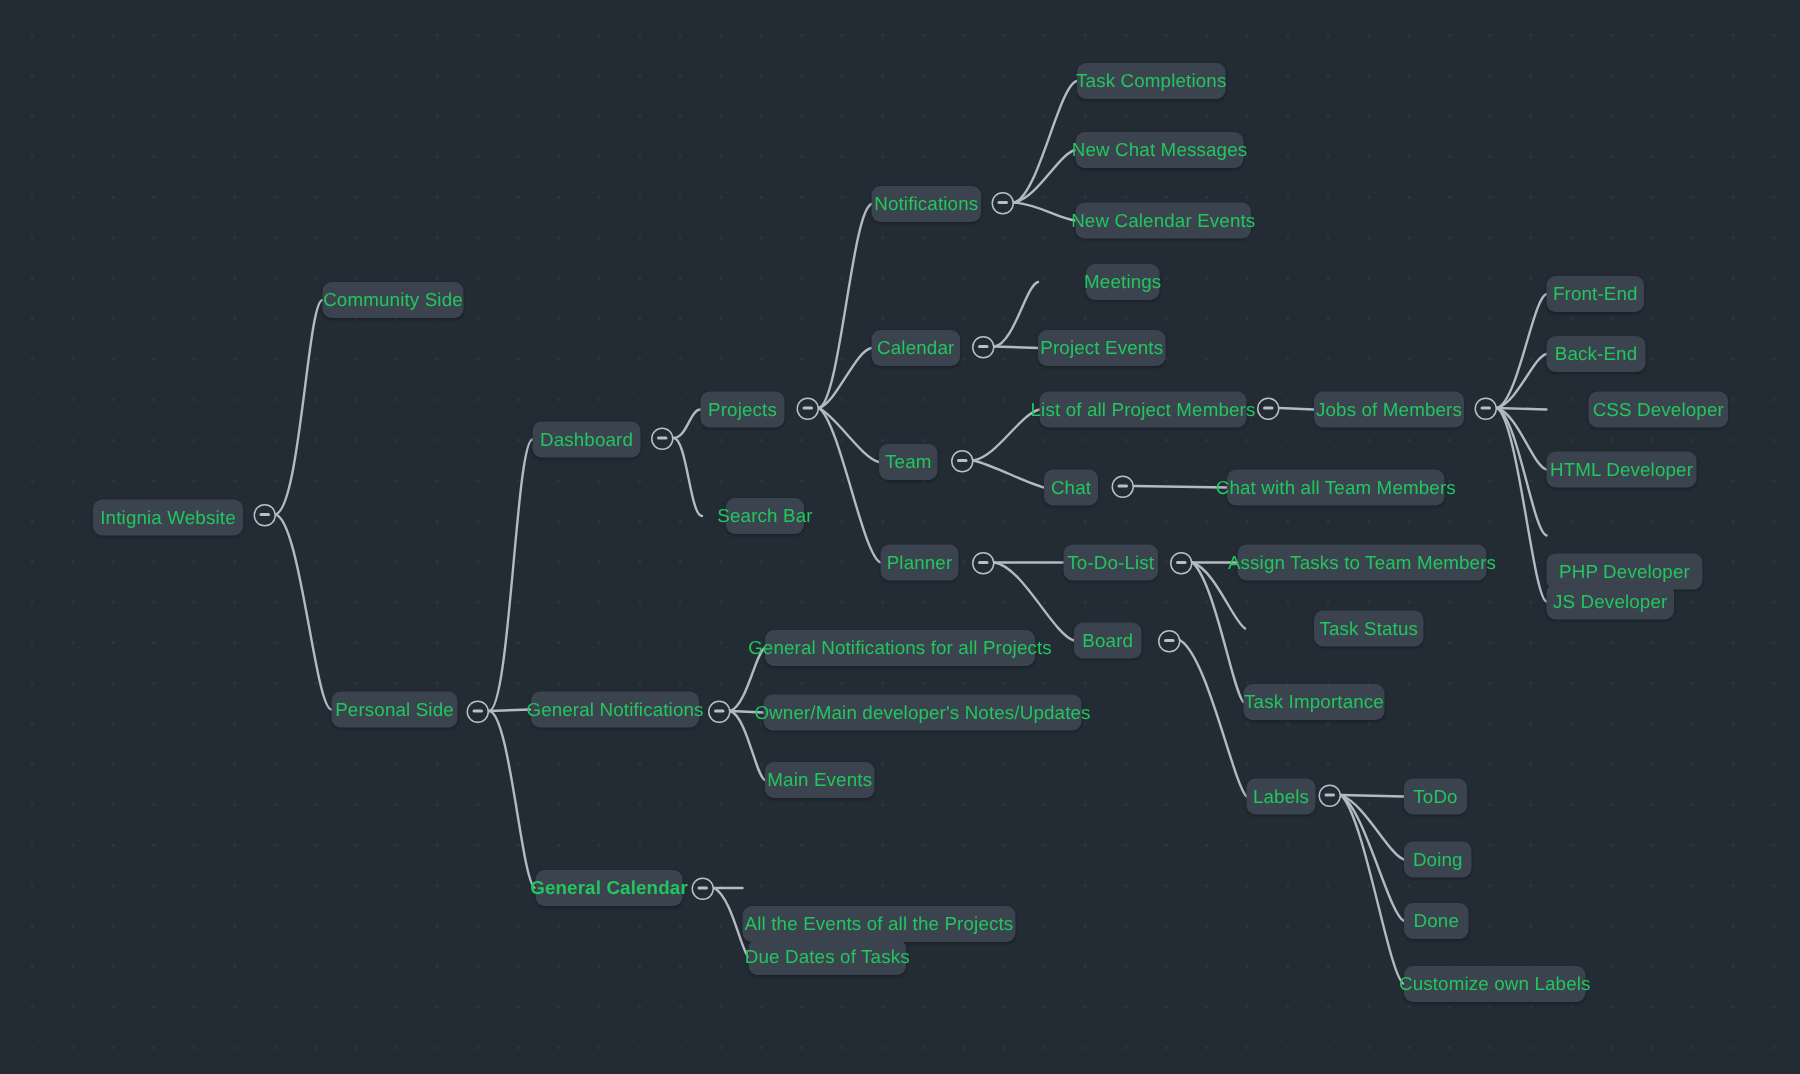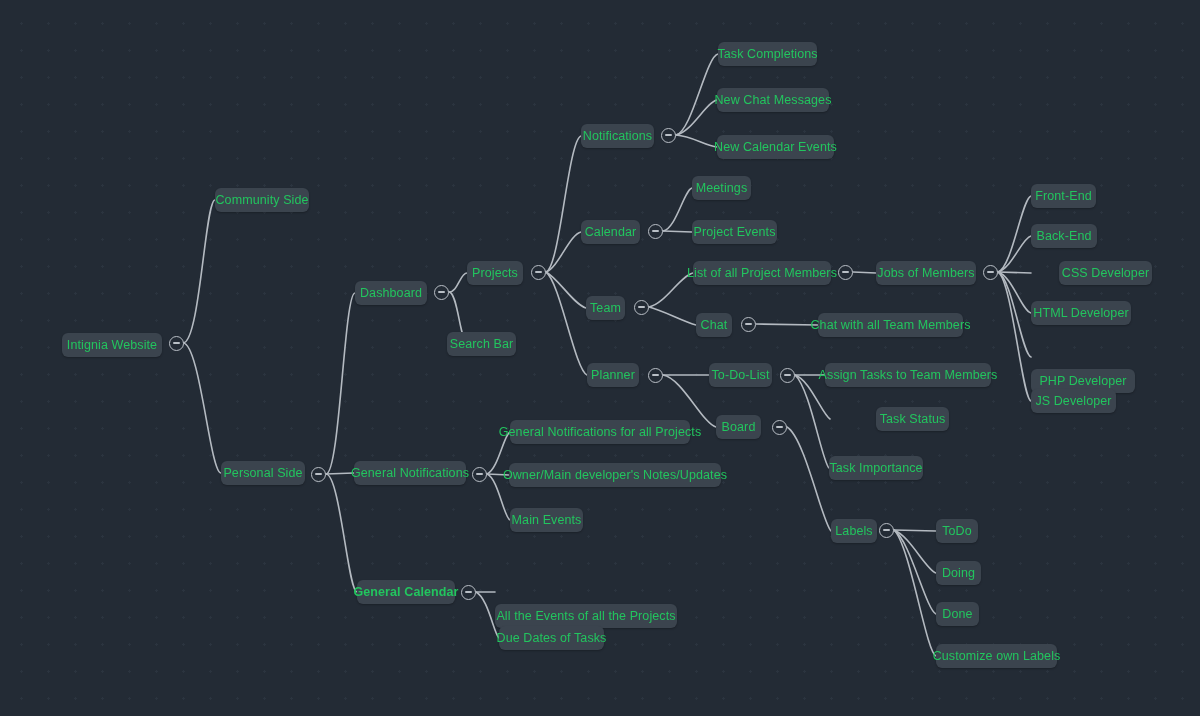--- a/index.html
+++ b/index.html
@@ -116,33 +116,33 @@
       <div class="mm-node" style="left: 221px; top: 461px; width: 84px;">Personal Side</div>
       <div class="mm-toggle" style="left: 310.5px; top: 466.5px;"></div>
       <div class="mm-node" style="left: 355px; top: 281px; width: 72px;">Dashboard</div>
       <div class="mm-toggle" style="left: 433.5px; top: 284.5px;"></div>
       <div class="mm-node" style="left: 354px; top: 461px; width: 112px;">General Notifications</div>
       <div class="mm-toggle" style="left: 471.5px; top: 466.5px;"></div>
       <div class="mm-node" style="left: 357px; top: 580px; width: 98px; font-weight: bold;">General Calendar</div>
       <div class="mm-toggle" style="left: 460.5px; top: 584.5px;"></div>
       <div class="mm-node" style="left: 467px; top: 261px; width: 56px;">Projects</div>
       <div class="mm-toggle" style="left: 530.5px; top: 264.5px;"></div>
-      <div class="mm-node" style="left: 447px; top: 332px; width: 69px;">Search Bar</div>
+      <div class="mm-node" style="left: 484px; top: 332px; width: 52px;">Search Bar</div>
       <div class="mm-node" style="left: 581px; top: 124px; width: 73px;">Notifications</div>
       <div class="mm-toggle" style="left: 660.5px; top: 127.5px;"></div>
       <div class="mm-node" style="left: 581px; top: 220px; width: 59px;">Calendar</div>
       <div class="mm-toggle" style="left: 647.5px; top: 223.5px;"></div>
       <div class="mm-node" style="left: 586px; top: 296px; width: 39px;">Team</div>
       <div class="mm-toggle" style="left: 633.5px; top: 299.5px;"></div>
       <div class="mm-node" style="left: 587px; top: 363px; width: 52px;">Planner</div>
       <div class="mm-toggle" style="left: 647.5px; top: 367.5px;"></div>
       <div class="mm-node" style="left: 718px; top: 42px; width: 99px;">Task Completions</div>
       <div class="mm-node" style="left: 717px; top: 88px; width: 112px;">New Chat Messages</div>
       <div class="mm-node" style="left: 717px; top: 135px; width: 117px;">New Calendar Events</div>
-      <div class="mm-node" style="left: 692px; top: 176px; width: 59px;">Meetings</div>
+      <div class="mm-node" style="left: 724px; top: 176px; width: 49px;">Meetings</div>
       <div class="mm-node" style="left: 692px; top: 220px; width: 85px;">Project Events</div>
       <div class="mm-node" style="left: 693px; top: 261px; width: 138px;">List of all Project Members</div>
       <div class="mm-toggle" style="left: 837.5px; top: 264.5px;"></div>
       <div class="mm-node" style="left: 696px; top: 313px; width: 36px;">Chat</div>
       <div class="mm-toggle" style="left: 740.5px; top: 316.5px;"></div>
       <div class="mm-node" style="left: 709px; top: 363px; width: 63px;">To-Do-List</div>
       <div class="mm-toggle" style="left: 779.5px; top: 367.5px;"></div>
       <div class="mm-node" style="left: 716px; top: 415px; width: 45px;">Board</div>
       <div class="mm-toggle" style="left: 771.5px; top: 419.5px;"></div>
       <div class="mm-node" style="left: 876px; top: 261px; width: 100px;">Jobs of Members</div>

